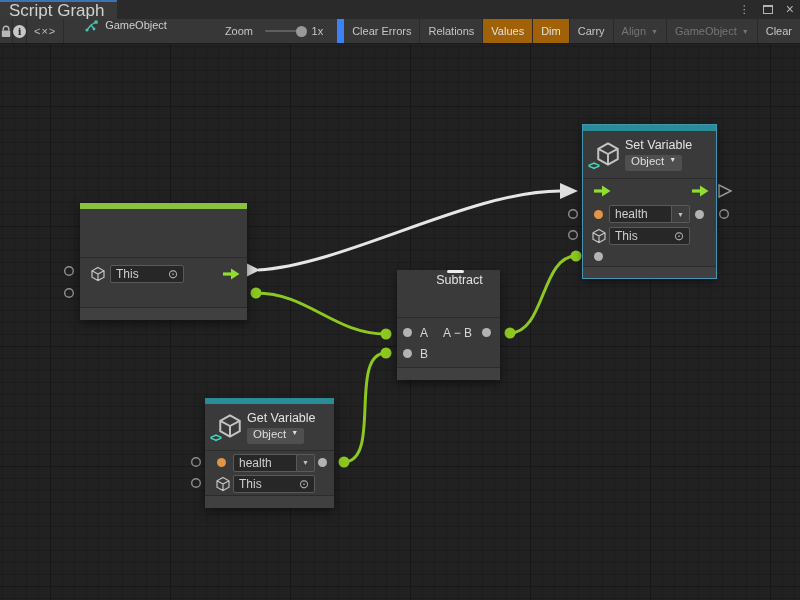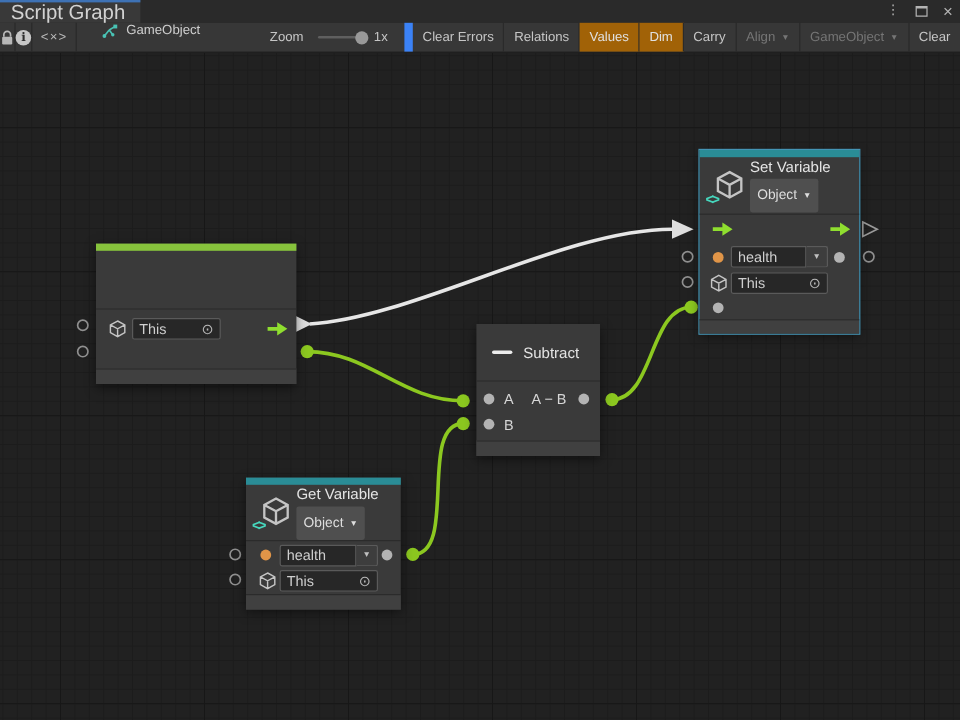--- a/index.html
+++ b/index.html
@@ -83,21 +83,21 @@
     color:#cfcfcf; font-size:12px; white-space:nowrap; overflow:hidden;
   }
   .field .target { margin-left:auto; color:#b8b8b8; font-size:12px; line-height:1; }
   .ddbox {
     width:18px; height:18px; background:#3d3d3d; border:1px solid #5a5a5a; border-left:none;
     border-radius:0 2px 2px 0; display:flex; align-items:center; justify-content:center;
     font-size:7px; color:#c0c0c0; flex:0 0 auto;
   }
   .hdr-title { font-size:12.5px; color:#e4e4e4; white-space:nowrap; }
   .scope-btn {
-    display:inline-flex; align-items:center; height:28px; padding:0 6px;
+    display:inline-flex; height:16px; padding:0 6px;
     background:#4f4f4f; border-radius:2px; font-size:11.5px; color:#dedede; margin-top:3px;
   }
   .scope-btn .dd { font-size:7px; margin-left:5px; margin-top:1px; }
   .var-glyph { position:absolute; left:-3px; bottom:-4px; color:#46d8be; font-weight:bold; font-size:12px; letter-spacing:-2px; }
   .minus-glyph { width:17px; height:3px; background:#ececec; border-radius:2px; }
   .arg-label { color:#a2a2a2; }
 </style>
 </head>
 <body>
 
@@ -266,21 +266,21 @@
       <span class="target">⊙</span>
     </div>
   </div>
   <div class="r" style="top:121px; height:20px; padding-left:11px;">
     <span class="dot gray"></span>
   </div>
   <div class="footer" style="top:141px; height:12px;"></div>
 </div>
 
 <div class="node" style="left:397px; top:270px; width:103px; height:110px;">
-  <div style="position:absolute; top:0; left:0; right:0; height:47px; display:flex; align-items:center; padding-left:13px;">
+  <div style="position:absolute; top:0; left:0; right:0; height:47px; display:flex; align-items:center; padding-left:13px;flex-direction:column;">
     <span class="minus-glyph"></span>
     <span class="hdr-title" style="margin-left:9px;">Subtract</span>
   </div>
   <div class="sep" style="top:47px"></div>
   <div class="r" style="top:52px; height:21px; padding-left:6px;">
     <span class="dot gray"></span>
     <span style="margin-left:8px; color:#d6d6d6;">A</span>
     <span style="margin-left:15px; color:#d6d6d6;">A − B</span>
     <span class="dot gray" style="position:absolute; right:9px;"></span>
   </div>

